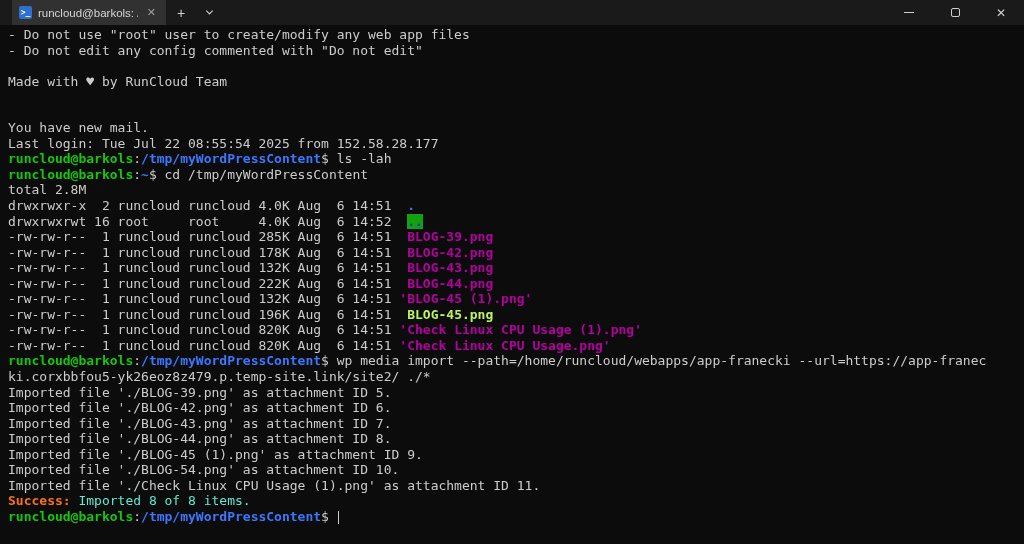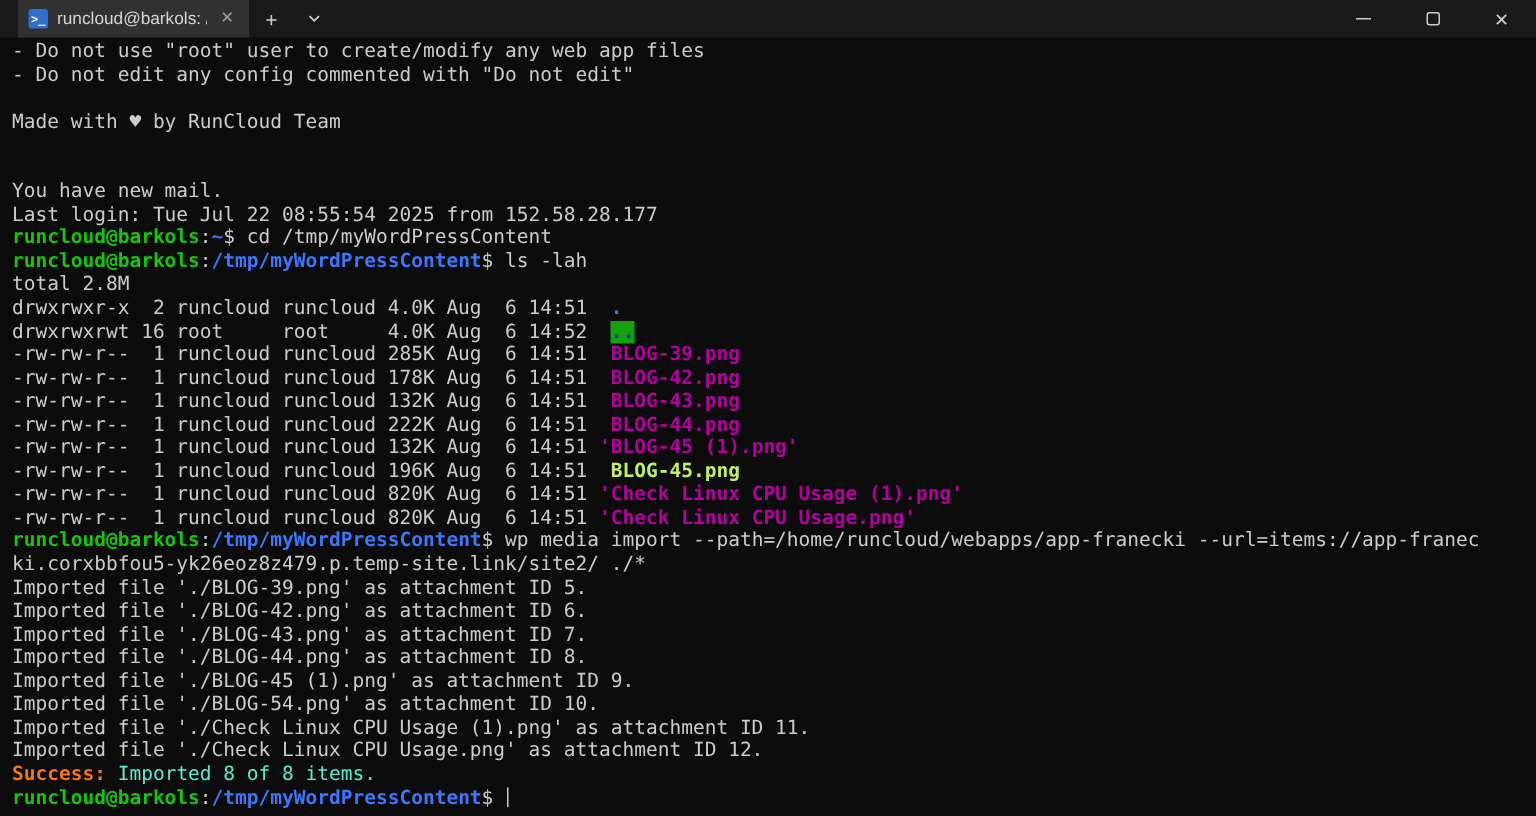--- a/index.html
+++ b/index.html
@@ -91,38 +91,37 @@
 
 <div class="terminal">
     <div class="tl"><span style="color: rgb(204, 204, 204);">- Do not use "root" user to create/modify any web app files</span></div>
     <div class="tl"><span style="color: rgb(204, 204, 204);">- Do not edit any config commented with "Do not edit"</span></div>
     <div class="tl"></div>
     <div class="tl"><span style="color: rgb(204, 204, 204);">Made with ♥ by RunCloud Team</span></div>
     <div class="tl"></div>
     <div class="tl"></div>
     <div class="tl"><span style="color: rgb(204, 204, 204);">You have new mail.</span></div>
     <div class="tl"><span style="color: rgb(204, 204, 204);">Last login: Tue Jul 22 08:55:54 2025 from 152.58.28.177</span></div>
+    <div class="tl"><span class="b" style="color: rgb(22, 198, 12);">runcloud@barkols</span><span style="color: rgb(204, 204, 204);">:</span><span class="b" style="color: rgb(59, 120, 255);">/tmp/myWordPressContent</span><span style="color: rgb(204, 204, 204);">$ ls -lah</span></div>
     <div class="tl"><span class="b" style="color: rgb(22, 198, 12);">runcloud@barkols</span><span style="color: rgb(204, 204, 204);">:</span><span class="b" style="color: rgb(59, 120, 255);">~</span><span style="color: rgb(204, 204, 204);">$ cd /tmp/myWordPressContent</span></div>
-    <div class="tl"><span class="b" style="color: rgb(22, 198, 12);">runcloud@barkols</span><span style="color: rgb(204, 204, 204);">:</span><span class="b" style="color: rgb(59, 120, 255);">/tmp/myWordPressContent</span><span style="color: rgb(204, 204, 204);">$ ls -lah</span></div>
     <div class="tl"><span style="color: rgb(204, 204, 204);">total 2.8M</span></div>
     <div class="tl"><span style="color: rgb(204, 204, 204);">drwxrwxr-x  2 runcloud runcloud 4.0K Aug  6 14:51  </span><span class="b" style="color: rgb(59, 120, 255);">.</span></div>
     <div class="tl"><span style="color: rgb(204, 204, 204);">drwxrwxrwt 16 root     root     4.0K Aug  6 14:52  </span><span class="b" style="color: rgb(0, 55, 218); background: rgb(19, 161, 14);">..</span></div>
     <div class="tl"><span style="color: rgb(204, 204, 204);">-rw-rw-r--  1 runcloud runcloud 285K Aug  6 14:51  </span><span class="b" style="color: rgb(180, 0, 158);">BLOG-39.png</span></div>
     <div class="tl"><span style="color: rgb(204, 204, 204);">-rw-rw-r--  1 runcloud runcloud 178K Aug  6 14:51  </span><span class="b" style="color: rgb(180, 0, 158);">BLOG-42.png</span></div>
     <div class="tl"><span style="color: rgb(204, 204, 204);">-rw-rw-r--  1 runcloud runcloud 132K Aug  6 14:51  </span><span class="b" style="color: rgb(180, 0, 158);">BLOG-43.png</span></div>
     <div class="tl"><span style="color: rgb(204, 204, 204);">-rw-rw-r--  1 runcloud runcloud 222K Aug  6 14:51  </span><span class="b" style="color: rgb(180, 0, 158);">BLOG-44.png</span></div>
     <div class="tl"><span style="color: rgb(204, 204, 204);">-rw-rw-r--  1 runcloud runcloud 132K Aug  6 14:51 </span><span class="b" style="color: rgb(180, 0, 158);">'BLOG-45 (1).png'</span></div>
     <div class="tl"><span style="color: rgb(204, 204, 204);">-rw-rw-r--  1 runcloud runcloud 196K Aug  6 14:51  </span><span class="b" style="color: #bef264;">BLOG-45.png</span></div>
     <div class="tl"><span style="color: rgb(204, 204, 204);">-rw-rw-r--  1 runcloud runcloud 820K Aug  6 14:51 </span><span class="b" style="color: rgb(180, 0, 158);">'Check Linux CPU Usage (1).png'</span></div>
     <div class="tl"><span style="color: rgb(204, 204, 204);">-rw-rw-r--  1 runcloud runcloud 820K Aug  6 14:51 </span><span class="b" style="color: rgb(180, 0, 158);">'Check Linux CPU Usage.png'</span></div>
-    <div class="tl"><span class="b" style="color: rgb(22, 198, 12);">runcloud@barkols</span><span style="color: rgb(204, 204, 204);">:</span><span class="b" style="color: rgb(59, 120, 255);">/tmp/myWordPressContent</span><span style="color: rgb(204, 204, 204);">$ wp media import --path=/home/runcloud/webapps/app-franecki --url=items://app-franec</span></div>
+    <div class="tl"><span class="b" style="color: rgb(22, 198, 12);">runcloud@barkols</span><span style="color: rgb(204, 204, 204);">:</span><span class="b" style="color: rgb(59, 120, 255);">/tmp/myWordPressContent</span><span style="color: rgb(204, 204, 204);">$ wp media import --path=/home/runcloud/webapps/app-franecki --url=https://app-franec</span></div>
     <div class="tl"><span style="color: rgb(204, 204, 204);">ki.corxbbfou5-yk26eoz8z479.p.temp-site.link/site2/ ./*</span></div>
     <div class="tl"><span style="color: rgb(204, 204, 204);">Imported file './BLOG-39.png' as attachment ID 5.</span></div>
     <div class="tl"><span style="color: rgb(204, 204, 204);">Imported file './BLOG-42.png' as attachment ID 6.</span></div>
     <div class="tl"><span style="color: rgb(204, 204, 204);">Imported file './BLOG-43.png' as attachment ID 7.</span></div>
     <div class="tl"><span style="color: rgb(204, 204, 204);">Imported file './BLOG-44.png' as attachment ID 8.</span></div>
     <div class="tl"><span style="color: rgb(204, 204, 204);">Imported file './BLOG-45 (1).png' as attachment ID 9.</span></div>
     <div class="tl"><span style="color: rgb(204, 204, 204);">Imported file './BLOG-54.png' as attachment ID 10.</span></div>
     <div class="tl"><span style="color: rgb(204, 204, 204);">Imported file './Check Linux CPU Usage (1).png' as attachment ID 11.</span></div>
-    <div class="tl"><span style="color: rgb(204, 204, 204);">Imported file './Check Linux CPU Usage.png' as attachment ID 12.</span></div>
     <div class="tl"><span class="b" style="color: #f97316;">Success:</span><span style="color: #5eead4;"> Imported 8 of 8 items.</span></div>
     <div class="tl"><span class="b" style="color: rgb(22, 198, 12);">runcloud@barkols</span><span style="color: rgb(204, 204, 204);">:</span><span class="b" style="color: rgb(59, 120, 255);">/tmp/myWordPressContent</span><span style="color: rgb(204, 204, 204);">$ </span><span class="cursor"></span></div>
   </div>
 
 </body></html>

